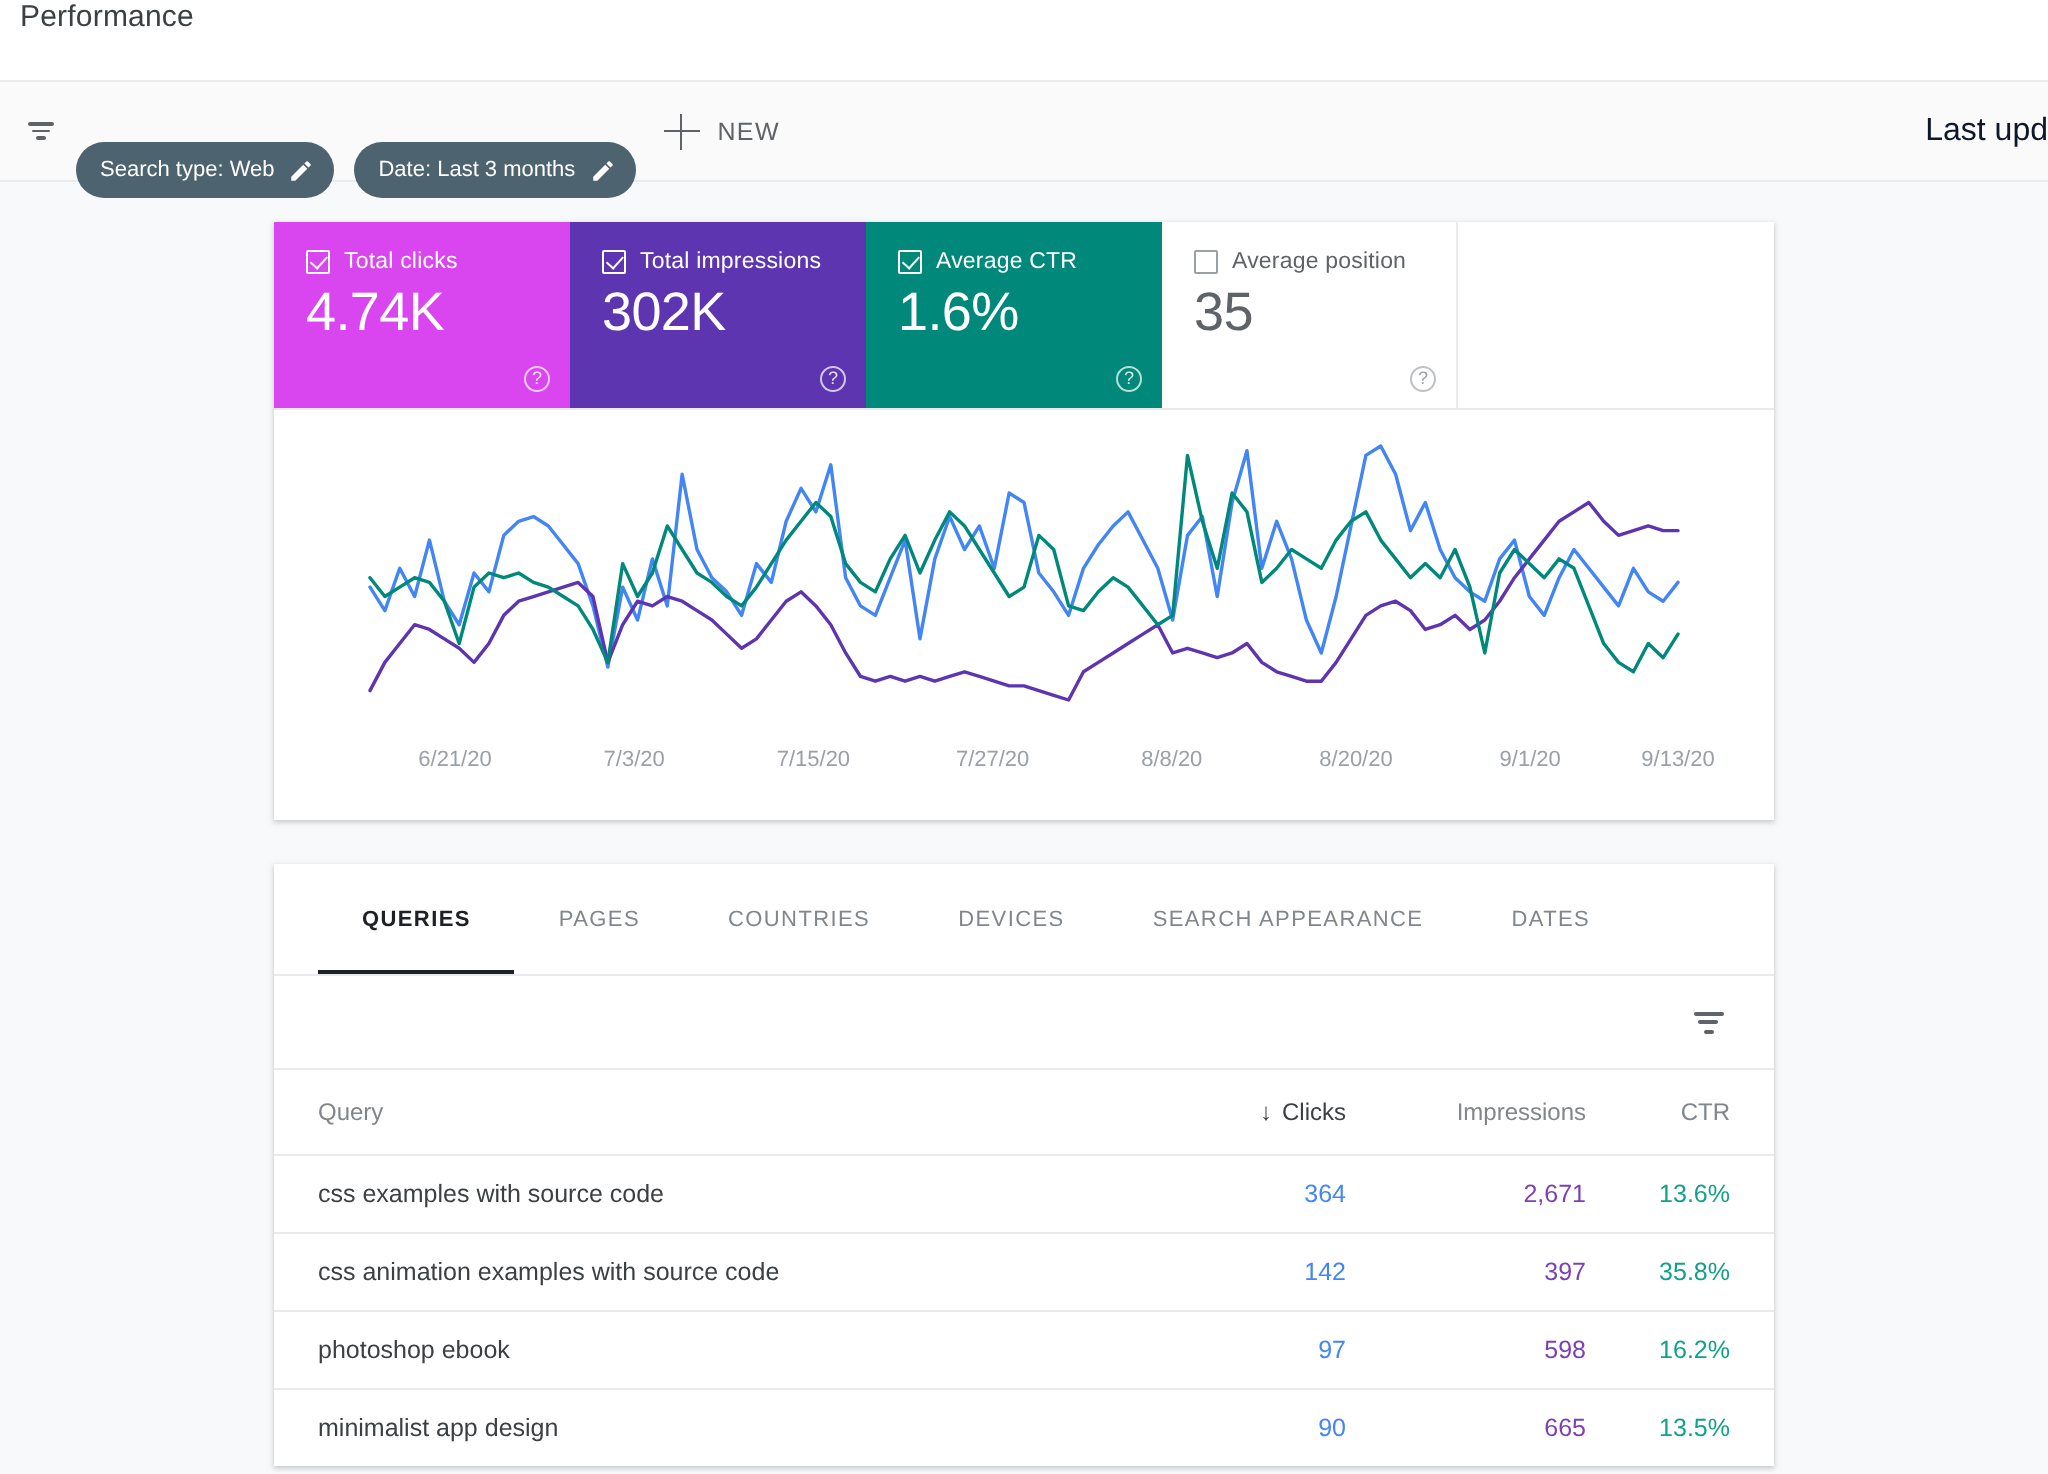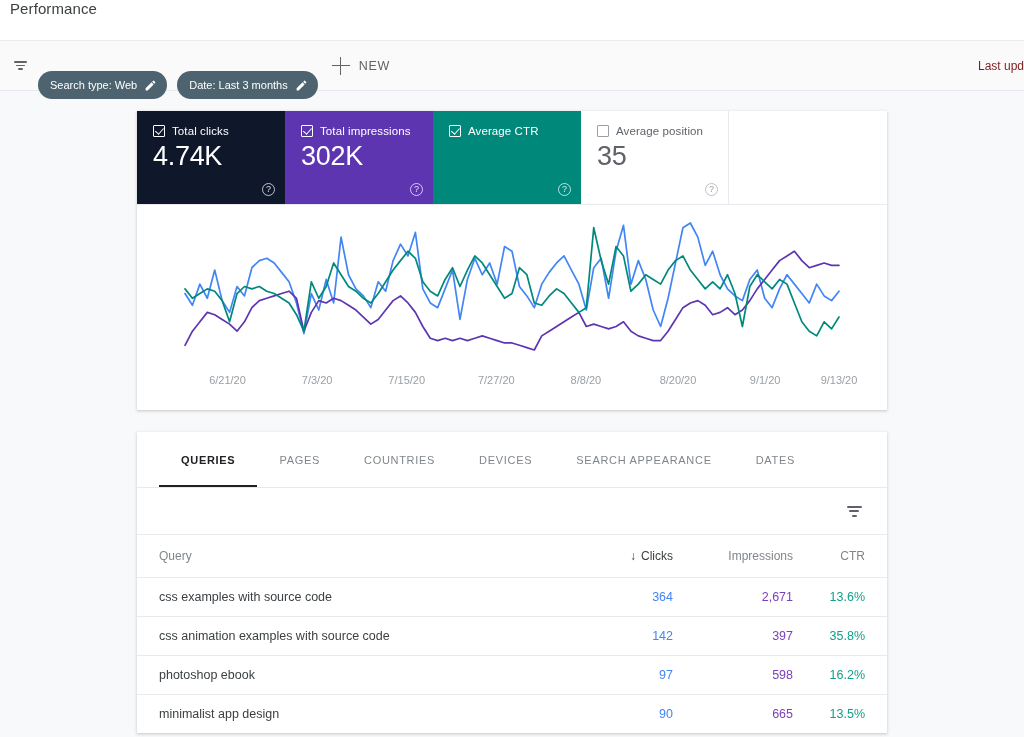--- a/index.html
+++ b/index.html
@@ -93,22 +93,22 @@
   .plus::before { left:0; right:0; top:50%; height:1.6px; margin-top:-.8px; }
   .plus::after  { top:0; bottom:0; left:50%; width:1.6px; margin-left:-.8px; }
   .new-label {
     font-size: 12.5px;
     color: #5f6368;
     letter-spacing: .7px;
   }
   .last-updated {
     position: absolute;
     right: 0px;
-    font-size: 12px;
-    color: #7f1d1d;
+    font-size: 16px;
+    color: #0f172a;
     white-space: nowrap;
   }
 
   
   .content {
     padding: 20px 0 0 0;
   }
 
   .card {
     background: #ffffff;
@@ -321,21 +321,21 @@
 
   <span class="last-updated">Last upd</span>
 </div>
 
 <div class="content">
 
   <div class="card chart-card">
 
     <div class="metrics">
 
-      <div class="metric" id="m0" style="background: #0f172a;">
+      <div class="metric" id="m0" style="background: #d946ef;">
         <div class="metric-head">
           <span class="cbox checked"></span>
           <span>Total clicks</span>
         </div>
         <div class="metric-value">4.74K</div>
         <span class="help">?</span>
       </div>
 
       <div class="metric" id="m1" style="background: rgb(94, 53, 177);">
         <div class="metric-head">
@@ -344,20 +344,21 @@
         </div>
         <div class="metric-value">302K</div>
         <span class="help">?</span>
       </div>
 
       <div class="metric" id="m2" style="background: rgb(0, 137, 123);">
         <div class="metric-head">
           <span class="cbox checked"></span>
           <span>Average CTR</span>
         </div>
+        <div class="metric-value">1.6%</div>
         <span class="help">?</span>
       </div>
 
       <div class="metric inactive" id="m3">
         <div class="metric-head">
           <span class="cbox"></span>
           <span>Average position</span>
         </div>
         <div class="metric-value">35</div>
         <span class="help">?</span>

